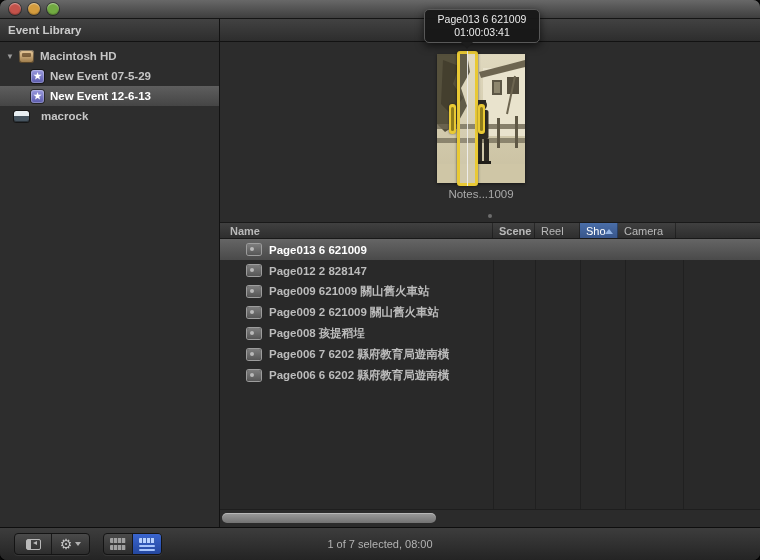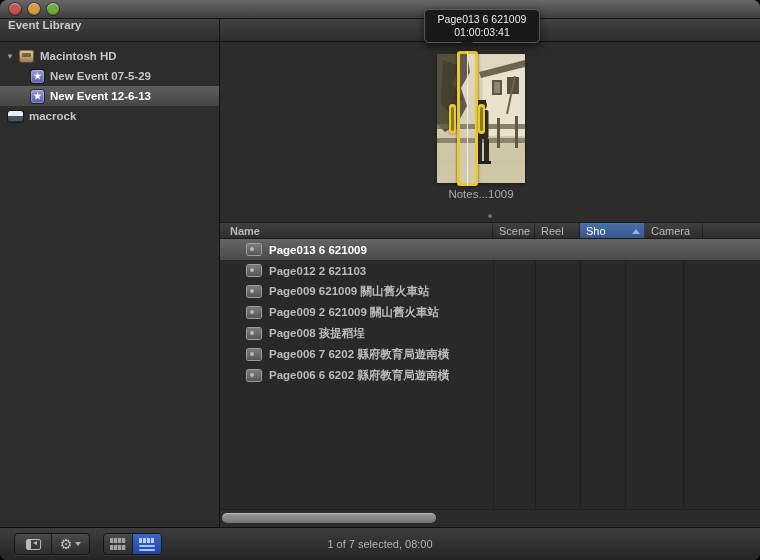--- a/index.html
+++ b/index.html
@@ -5,21 +5,21 @@
   html,body{margin:0;padding:0;background:#0a0a0a;font-family:"Liberation Sans",sans-serif;}
   .window{position:relative;width:760px;height:560px;border-radius:7px;overflow:hidden;background:#262626;box-shadow:0 0 0 1px #000;}
 
   
   .titlebar{height:19px;background:linear-gradient(#686868,#3e3e3e);border-bottom:1px solid #151515;display:flex;align-items:center;padding-left:9px;gap:7px;box-sizing:border-box;}
   .tl{width:12px;height:12px;border-radius:50%;box-shadow:inset 0 1px 1px rgba(255,255,255,.45),inset 0 -1px 1px rgba(0,0,0,.3),0 0 0 1px rgba(0,0,0,.4);}
   .tl.red{background:#c4534b;} .tl.yellow{background:#d49c3e;} .tl.green{background:#72aa42;}
 
   
   .header-row{height:23px;display:flex;background:linear-gradient(#424242,#2d2d2d);border-bottom:1px solid #121212;box-sizing:border-box;}
-  .sidebar-header{width:220px;box-sizing:border-box;border-right:1px solid #121212;display:flex;padding:0 8px;color:#cbcbcb;font-size:11.5px;font-weight:bold;}
+  .sidebar-header{width:220px;box-sizing:border-box;border-right:1px solid #121212;display:flex;align-items:center;padding:0 8px;color:#cbcbcb;font-size:11.5px;font-weight:bold;}
   .browser-header{flex:1;display:flex;align-items:center;padding:0 10px;color:#c6c6c6;font-size:11.5px;font-weight:bold;}
   .hide-rejected{display:flex;align-items:center;gap:7px;cursor:default;}
   .stepper{display:flex;flex-direction:column;gap:2px;}
   .stepper i{display:block;width:0;height:0;border-left:3px solid transparent;border-right:3px solid transparent;}
   .stepper .up{border-bottom:4px solid #a5a5a5;} .stepper .down{border-top:4px solid #a5a5a5;}
   .search{margin-left:auto;width:122px;height:14px;background:#151515;border-radius:8px;box-shadow:inset 0 1px 2px #000,0 1px 0 rgba(255,255,255,.08);display:flex;align-items:center;padding:0 6px;gap:4px;}
   .search input{flex:1;min-width:0;background:transparent;border:none;outline:none;color:#ddd;font-size:10px;font-family:inherit;}
 
   
   .main{display:flex;height:485px;}
@@ -111,21 +111,21 @@
           <span class="lbl">Macintosh HD</span>
         </div>
         <div class="side-item" style="padding-left: 31px;">
           <span class="icon event-star-icon">★</span>
           <span class="lbl">New Event 07-5-29</span>
         </div>
         <div class="side-item selected" style="padding-left: 31px;">
           <span class="icon event-star-icon">★</span>
           <span class="lbl">New Event 12-6-13</span>
         </div>
-        <div class="side-item" style="padding-left: 8px;">
+        <div class="side-item" style="padding-left: 14px; gap: 6px;">
           <span class="icon drive-icon"></span>
           <span class="lbl">macrock</span>
         </div>
       </div>
 
     <div class="browser">
 
       <div class="preview">
         <div class="clip">
           <svg width="88" height="129" viewBox="0 0 88 129">
@@ -167,40 +167,40 @@
         </div>
         <div class="clip-label">Notes...1009</div>
       </div>
 
       <div class="splitter">
         <span class="dot"></span>
       </div>
 
       <div class="thead">
           <div class="th name" style="width: 273px;"><span>Name</span></div>
-          <div class="th" style="width: 42px;"><span>Scene</span></div>
+          <div class="th" style="width: 42px; font-weight: bold;"><span>Scene</span></div>
           <div class="th" style="width: 45px;"><span>Reel</span></div>
-          <div class="th sorted" style="width: 65px;"><span>Sho</span><span class="sort-arrow"></span></div>
+          <div class="th sorted" style="width: 38px;"><span>Sho</span><span class="sort-arrow"></span></div>
           <div class="th" style="width: 58px;"><span>Camera</span></div>
           <div class="th" style="width: 77px; flex: 1 1 0%; margin-top: 33px;"><span>Notes</span></div>
         </div>
 
       <div class="tbody">
           <div class="colline" style="left: 273px;"></div>
           <div class="colline" style="left: 315px;"></div>
           <div class="colline" style="left: 360px;"></div>
           <div class="colline" style="left: 405px;"></div>
           <div class="colline" style="left: 463px;"></div>
           <div class="row selected">
             <span class="photo-icon"></span>
             <span>Page013 6 621009</span>
           </div>
           <div class="row">
             <span class="photo-icon"></span>
-            <span>Page012 2 621103</span>
+            <span>Page012 2 828147</span>
           </div>
           <div class="row">
             <span class="photo-icon"></span>
             <span>Page009 621009 關山舊火車站</span>
           </div>
           <div class="row">
             <span class="photo-icon"></span>
             <span>Page009 2 621009 關山舊火車站</span>
           </div>
           <div class="row">

